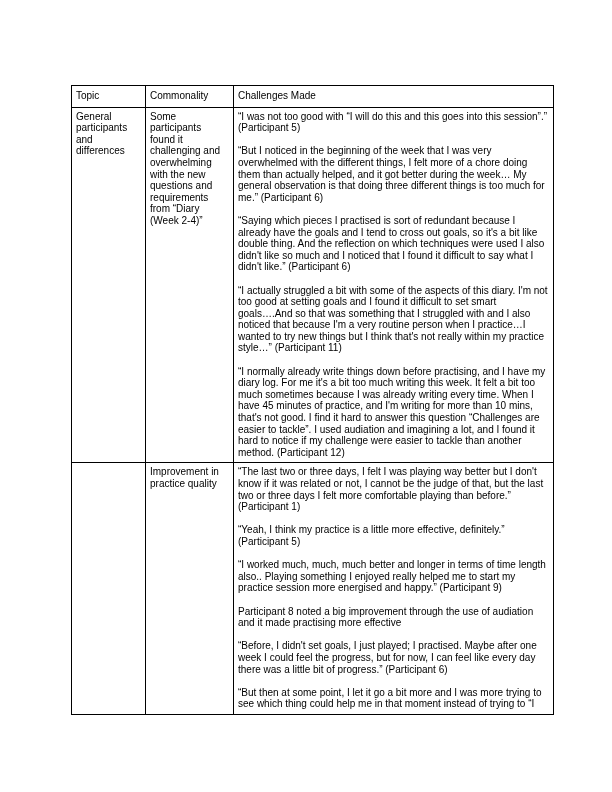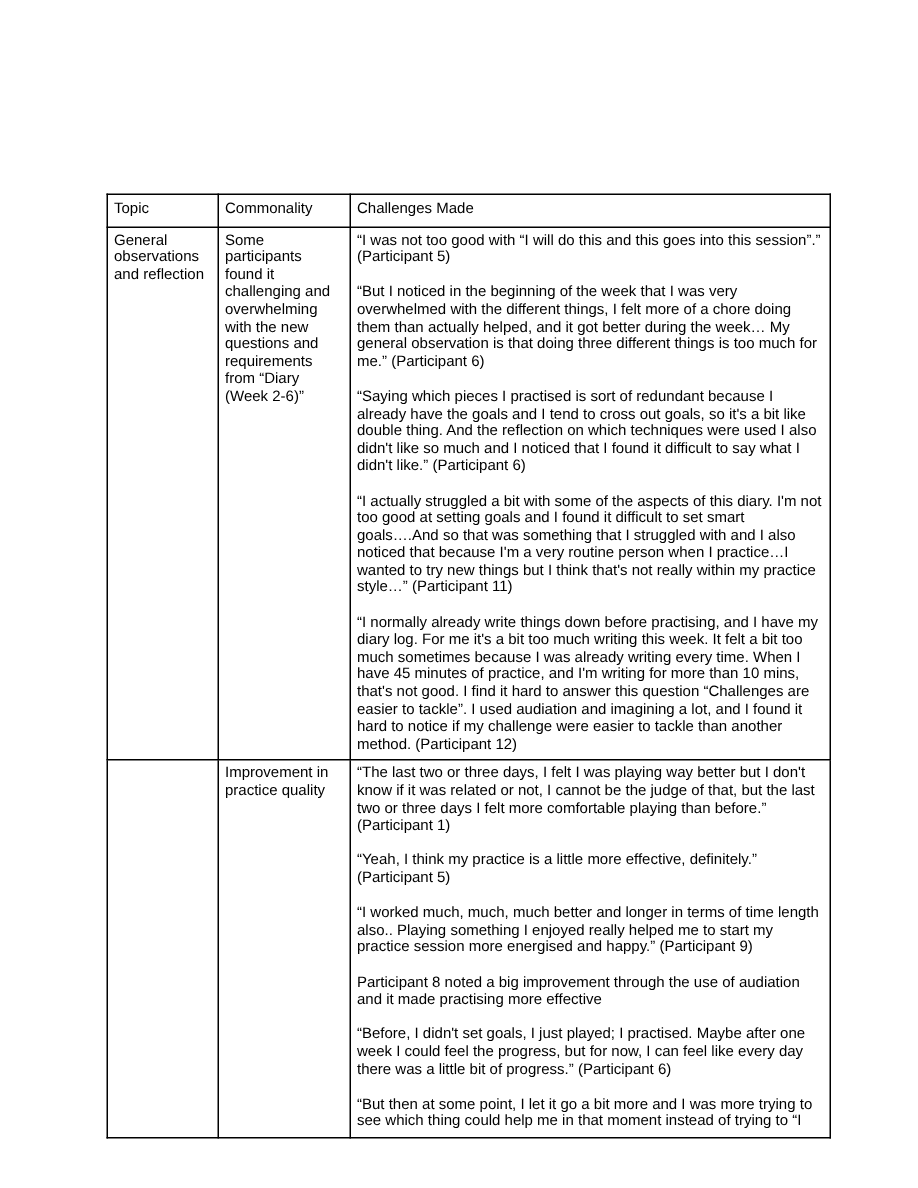--- a/index.html
+++ b/index.html
@@ -8,21 +8,20 @@
     background: #ffffff;
   }
   .page {
     position: relative;
     width: 612px;
     height: 749px;
     background: #ffffff;
     overflow: hidden;
     font-family: "Liberation Sans", sans-serif;
     color: #000000;
-    margin-top: 44px;
   }
   .doc-table {
     position: absolute;
     left: 71px;
     top: 85px;
     width: 482px;
     border-collapse: collapse;
     table-layout: fixed;
   }
   .doc-table th,
@@ -60,22 +59,22 @@
     </colgroup>
     <thead>
       <tr>
         <th>Topic</th>
         <th>Commonality</th>
         <th>Challenges Made</th>
       </tr>
     </thead>
     <tbody>
       <tr>
-        <td>General observations and reflection</td>
-        <td>Some participants found it challenging and overwhelming with the new questions and requirements from “Diary (Week 2-6)”</td>
+        <td>General participants and differences</td>
+        <td>Some participants found it challenging and overwhelming with the new questions and requirements from “Diary (Week 2-4)”</td>
         <td class="statements-cell">
           <p>“I was not too good with “I will do this and this goes into this session”.” (Participant 5)</p>
           <p>“But I noticed in the beginning of the week that I was very overwhelmed with the different things, I felt more of a chore doing them than actually helped, and it got better during the week… My general observation is that doing three different things is too much for me.” (Participant 6)</p>
           <p>“Saying which pieces I practised is sort of redundant because I already have the goals and I tend to cross out goals, so it's a bit like double thing.  And the reflection on which techniques were used I also didn't like so much and I noticed that I found it difficult to say what I didn't like.” (Participant 6)</p>
           <p>“I actually struggled a bit with some of the aspects of this diary. I'm not too good at setting goals and I found it difficult to set smart goals….And so that was something that I struggled with and I also noticed that because I'm a very routine person when I practice…I wanted to try new things but I think that's not really within my practice style…” (Participant 11)</p>
           <p>“I normally already write things down before practising, and I have my diary log. For me it's a bit too much writing this week. It felt a bit too much sometimes because I was already writing every time. When I have 45 minutes of practice, and I'm writing for more than 10 mins, that's not good. I find it hard to answer this question “Challenges are easier to tackle”. I used audiation and imagining a lot, and I found it hard to notice if my challenge were easier to tackle than another method. (Participant 12)</p>
         </td>
       </tr>
       <tr>
         <td></td>

